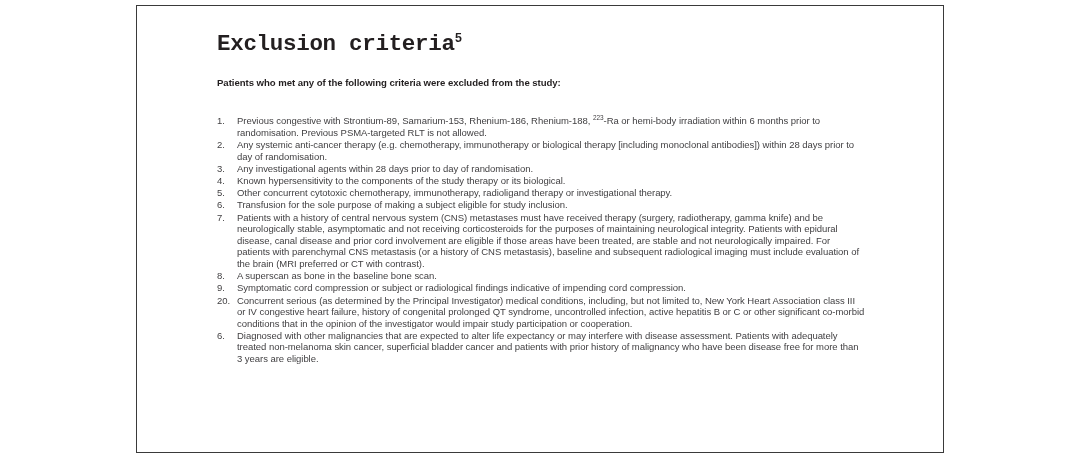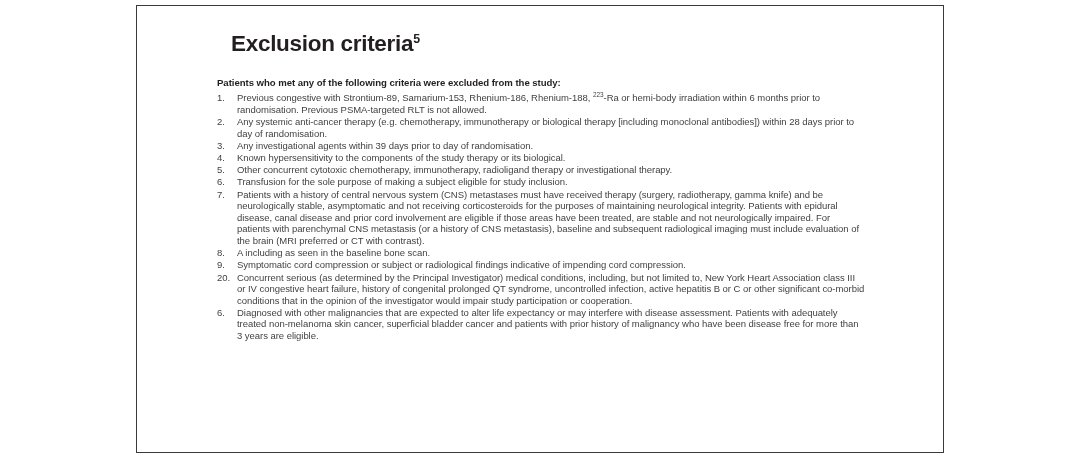--- a/index.html
+++ b/index.html
@@ -29,34 +29,35 @@
     left: 80px;
     top: 26px;
     width: 648px;
   }
   .slide-title {
     font-size: 22.5px;
     font-weight: bold;
     color: #231f20;
     letter-spacing: -0.3px;
     line-height: 1.1;
-    margin: 0 0 20px 14px;
+    margin: 0 0 20px 0;
+    font-family: Liberation Mono, monospace;
   }
   .slide-title sup {
     font-size: 0.55em;
     vertical-align: super;
     line-height: 0;
     font-weight: bold;
   }
   .lead-in {
     font-size: 9.6px;
     font-weight: bold;
     color: #231f20;
     line-height: 1.2;
-    margin: 0 0 4px 0;
+    margin: 0 0 27px 0;
     letter-spacing: -0.05px;
   }
   .criteria-list {
     list-style: none;
     margin: 0;
     padding: 0;
     font-size: 9.5px;
     color: #403f41;
     letter-spacing: -0.04px;
   }
@@ -97,41 +98,41 @@
         <li class="criteria-item">
           <span class="criteria-marker">1.</span>
           <span class="criteria-text"><span>Previous congestive with Strontium-89, Samarium-153, Rhenium-186, Rhenium-188, </span><sup>223</sup><span>-Ra or hemi-body irradiation within 6 months prior to randomisation. Previous PSMA-targeted RLT is not allowed.</span></span>
         </li>
         <li class="criteria-item">
           <span class="criteria-marker">2.</span>
           <span class="criteria-text">Any systemic anti-cancer therapy (e.g. chemotherapy, immunotherapy or biological therapy [including monoclonal antibodies]) within 28 days prior to day of randomisation.</span>
         </li>
         <li class="criteria-item">
           <span class="criteria-marker">3.</span>
-          <span class="criteria-text">Any investigational agents within 39 days prior to day of randomisation.</span>
+          <span class="criteria-text">Any investigational agents within 28 days prior to day of randomisation.</span>
         </li>
         <li class="criteria-item">
           <span class="criteria-marker">4.</span>
           <span class="criteria-text">Known hypersensitivity to the components of the study therapy or its biological.</span>
         </li>
         <li class="criteria-item">
           <span class="criteria-marker">5.</span>
           <span class="criteria-text">Other concurrent cytotoxic chemotherapy, immunotherapy, radioligand therapy or investigational therapy.</span>
         </li>
         <li class="criteria-item">
           <span class="criteria-marker">6.</span>
           <span class="criteria-text">Transfusion for the sole purpose of making a subject eligible for study inclusion.</span>
         </li>
         <li class="criteria-item">
           <span class="criteria-marker">7.</span>
           <span class="criteria-text">Patients with a history of central nervous system (CNS) metastases must have received therapy (surgery, radiotherapy, gamma knife) and be neurologically stable, asymptomatic and not receiving corticosteroids for the purposes of maintaining neurological integrity. Patients with epidural disease, canal disease and prior cord involvement are eligible if those areas have been treated, are stable and not neurologically impaired. For patients with parenchymal CNS metastasis (or a history of CNS metastasis), baseline and subsequent radiological imaging must include evaluation of the brain (MRI preferred or CT with contrast).</span>
         </li>
         <li class="criteria-item">
           <span class="criteria-marker">8.</span>
-          <span class="criteria-text">A including as seen in the baseline bone scan.</span>
+          <span class="criteria-text">A superscan as bone in the baseline bone scan.</span>
         </li>
         <li class="criteria-item">
           <span class="criteria-marker">9.</span>
           <span class="criteria-text">Symptomatic cord compression or subject or radiological findings indicative of impending cord compression.</span>
         </li>
         <li class="criteria-item">
           <span class="criteria-marker">20.</span>
           <span class="criteria-text">Concurrent serious (as determined by the Principal Investigator) medical conditions, including, but not limited to, New York Heart Association class III or IV congestive heart failure, history of congenital prolonged QT syndrome, uncontrolled infection, active hepatitis B or C or other significant co-morbid conditions that in the opinion of the investigator would impair study participation or cooperation.</span>
         </li>
         <li class="criteria-item">

